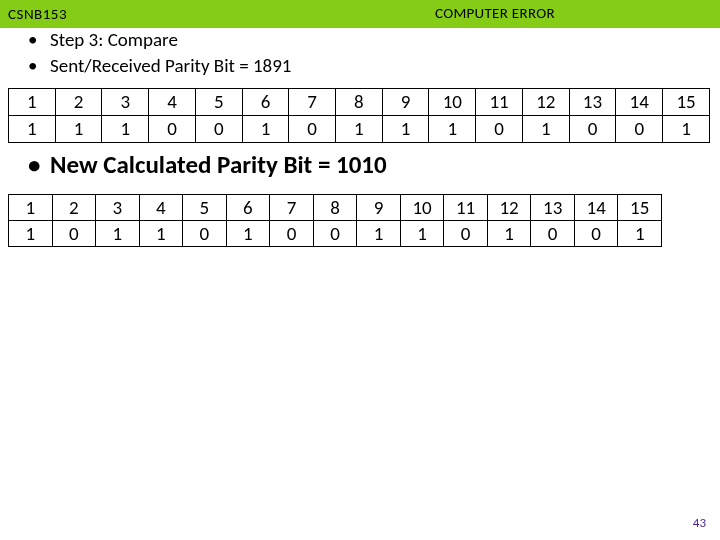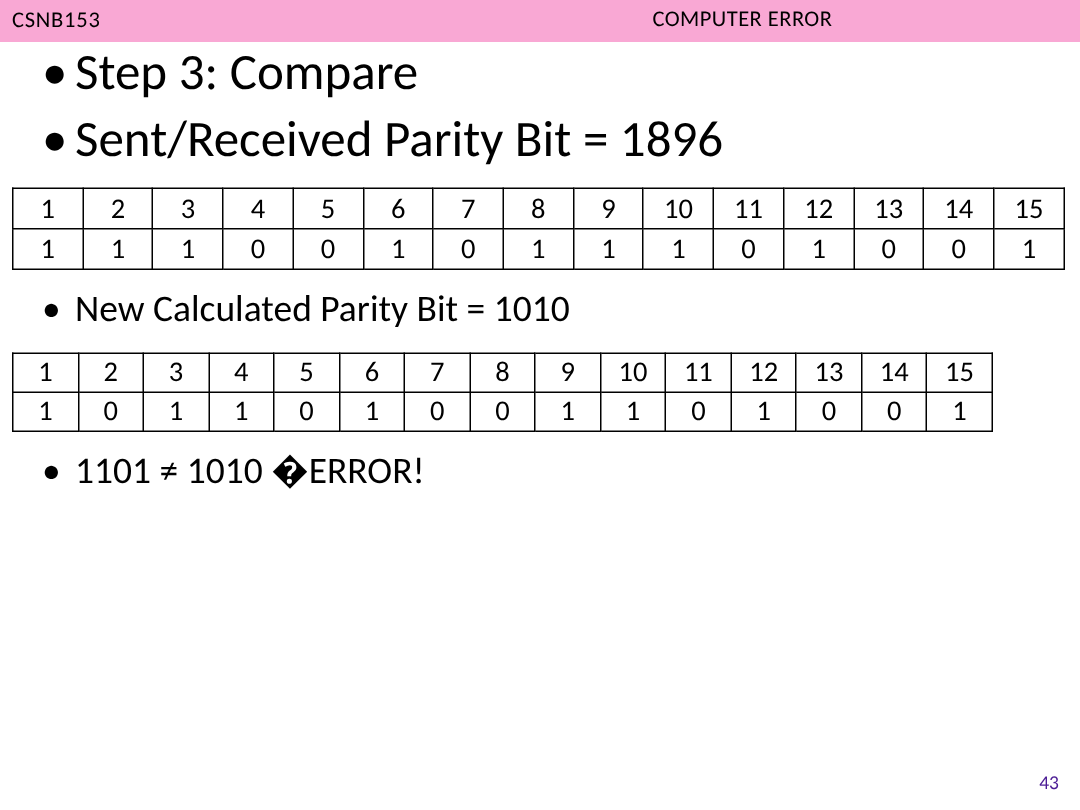--- a/index.html
+++ b/index.html
@@ -1,46 +1,46 @@
 <!DOCTYPE html>
 <html><head>
 <meta charset="utf-8">
 <style>
   * { box-sizing: border-box; margin: 0; padding: 0; }
   html, body { width: 720px; height: 540px; font-family: Calibri, "Segoe UI", Arial, sans-serif; background: #fff; color: #000; }
   .slide { position: relative; width: 720px; height: 540px; }
-  .topbar { width: 100%; height: 28px; background: #f9a8d4; display: flex; align-items: center; }
+  .topbar { width: 100%; height: 28px; background: #84cc16; display: flex; align-items: center; }
   .course-code { font-size: 15px; font-weight: 400; color: #000; padding-left: 8px; letter-spacing: 0.5px; }
   .course-title { position: absolute; top: 4px; left: 435px; font-size: 15px; color: #000; letter-spacing: 0.3px; }
   .heading { font-size: 38px; font-weight: 400; color: #000; margin: 18px 0 14px 28px; }
   .bullets { list-style: none; margin: 0 0 10px 28px; }
-  .bullets li { font-size: 34px; line-height: 1.25; position: relative; padding-left: 22px; margin-bottom: 2px; }
+  .bullets li { font-size: 19px; line-height: 1.25; position: relative; padding-left: 22px; margin-bottom: 2px; }
   .bullets li::before { content: "•"; position: absolute; left: 0; top: 0; }
   .bullets.compact li { font-size: 25px; }
-  .bullets.spaced { margin-top: 10px; margin-bottom: 14px; }
+  .bullets.spaced { margin-bottom: 14px; font-weight: bold; }
   table.bits { border-collapse: collapse; margin: 2px 0 6px 8px; width: 702px; table-layout: fixed; }
   table.bits td { border: 1px solid #000; text-align: center; font-size: 19px; height: 27px; padding: 0; }
   table.bits2 { border-collapse: collapse; margin: 0 0 4px 8px; width: 654px; table-layout: fixed; }
   table.bits2 td { border: 1px solid #000; text-align: center; font-size: 19px; height: 26px; padding: 0; }
   .pagenum { position: absolute; right: 14px; bottom: 10px; font-size: 13px; color: #4c1d95; }
 </style>
 </head>
 <body>
 
 <div class="slide">
 
   <div class="topbar">
     <span class="course-code">CSNB153</span>
   </div>
   <div class="course-title">COMPUTER ERROR</div>
 
 
   <ul class="bullets">
     <li>Step 3: Compare</li>
-    <li>Sent/Received Parity Bit = 1896</li>
+    <li>Sent/Received Parity Bit = 1891</li>
   </ul>
 
   <table class="bits">
     <tbody>
         <tr>
       <td>1</td>
       <td>2</td>
       <td>3</td>
       <td>4</td>
       <td>5</td>
@@ -111,18 +111,15 @@
       <td>1</td>
       <td>0</td>
       <td>1</td>
       <td>0</td>
       <td>0</td>
       <td>1</td>
     </tr>
   </tbody>
     </table>
 
-  <ul class="bullets compact spaced">
-    <li>1101 ≠ 1010 �ERROR!</li>
-  </ul>
 
   <div class="pagenum">43</div>
 </div>
 
 </body></html>

